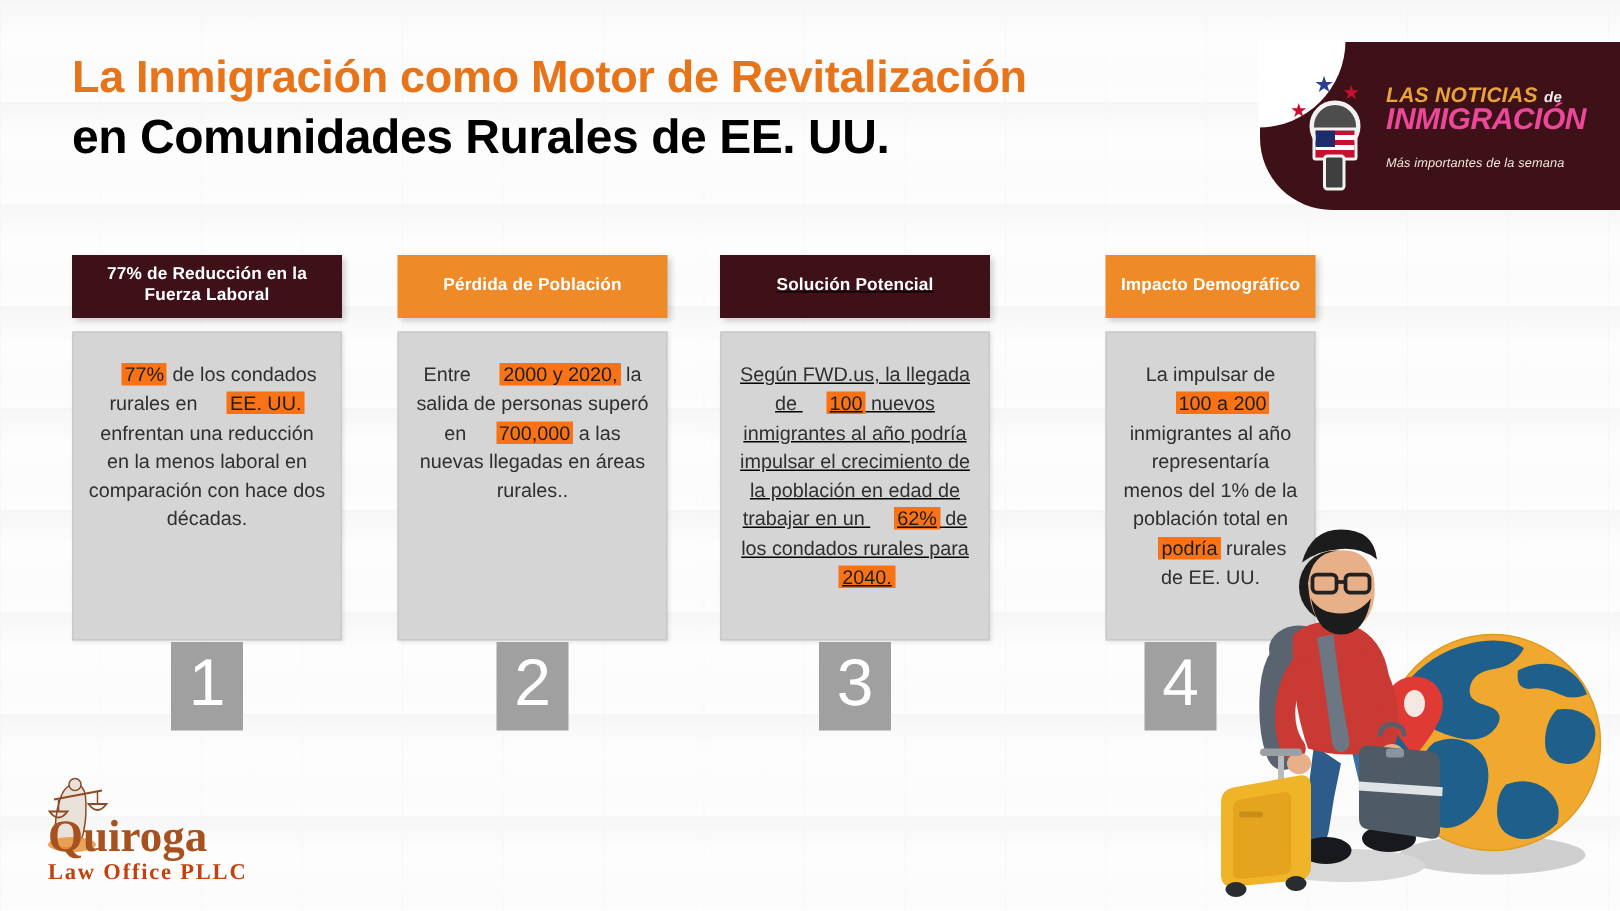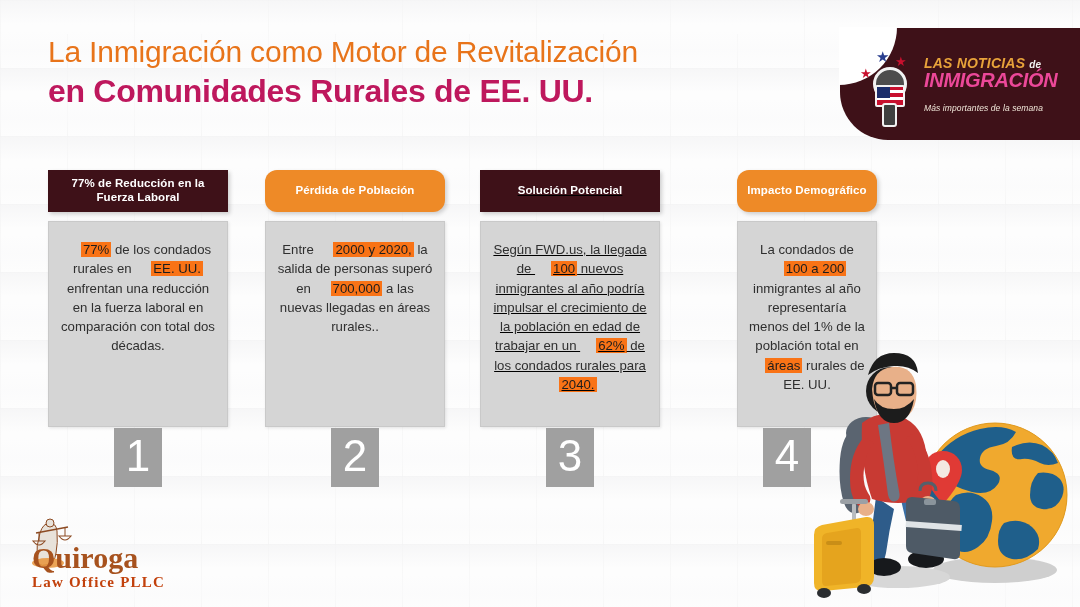--- a/index.html
+++ b/index.html
@@ -36,26 +36,26 @@
         rgba(255,255,255,0.2) 26px,
         rgba(250,250,251,0.6) 50px,
         rgba(255,255,255,0.0) 68px);
   }
 
   
   #header{
     position:absolute; left:48px; top:34px; width:790px; z-index:3;
   }
   #title-line1{
-    font-size:30px; font-weight:normal; color:#E8741A;
+    font-size:30px; font-weight:bold; color:#E8741A;
     letter-spacing:-0.2px; line-height:1.18;
     font-family:"Liberation Sans", sans-serif;
   }
   #title-line2{
-    font-size:32px; font-weight:bold; color:#be185d;
+    font-size:32px; font-weight:bold; color:#000000;
     letter-spacing:-0.3px; line-height:1.2; margin-top:3px;
   }
 
   
   #brand-logo{
     position:absolute; right:0px; top:28px; width:240px; height:112px; z-index:4;
   }
   #brand-shape{
     position:absolute; inset:0;
     background:#3E1118;
@@ -113,21 +113,21 @@
   #cards{ position:absolute; left:0; top:0; width:868px; height:607px; z-index:3; }
   .card{ position:absolute; top:170px; width:180px; }
   .card-header{
     height:42px; display:flex; align-items:center; justify-content:center;
     text-align:center; padding:3px 8px;
     color:#ffffff; font-size:11.5px; font-weight:bold; line-height:1.18;
     letter-spacing:0.1px;
     box-shadow:2px 2px 4px rgba(0,0,0,0.18);
   }
   .card-header.dark{ background:#3E1118; }
-  .card-header.orange{ background:#EE8A27;border-radius:12px; }
+  .card-header.orange{ background:#EE8A27; }
   .card-body{
     margin-top:9px; min-height:206px; background:#D5D5D5;
     border:1px solid #c9c9c9;
     padding:18px 10px 10px 10px;
     text-align:center; color:#2f2f2f;
     font-size:13.2px; line-height:1.46; font-weight:500;
     box-shadow:1px 1px 3px rgba(0,0,0,0.10);
   }
   .hl{ background:#f97316; color:#1d1d1d; padding:0 2px;margin-left:16px; }
   .num-badge{
@@ -194,36 +194,36 @@
       </div>
       <div id="brand-l2">INMIGRACIÓN</div>
       <div id="brand-l3">Más importantes de la semana</div>
     </div>
   </div>
 </div>
 
 <div id="cards">
   <div class="card" id="card-1">
     <div class="card-header dark">77% de Reducción en la Fuerza Laboral</div>
-    <div class="card-body"><span class="hl">77%</span><span> de los condados rurales en </span><span class="hl">EE. UU.</span><span> enfrentan una reducción en la fuerza laboral en comparación con total dos décadas.</span></div>
+    <div class="card-body"><span class="hl">77%</span><span> de los condados rurales en </span><span class="hl">EE. UU.</span><span> enfrentan una reducción en la menos laboral en comparación con hace dos décadas.</span></div>
     <div class="num-badge">1</div>
   </div>
   <div class="card" id="card-2">
     <div class="card-header orange">Pérdida de Población</div>
     <div class="card-body"><span>Entre </span><span class="hl">2000 y 2020,</span><span> la salida de personas superó en </span><span class="hl">700,000</span><span> a las nuevas llegadas en áreas rurales..</span></div>
     <div class="num-badge">2</div>
   </div>
   <div class="card" id="card-3">
     <div class="card-header dark">Solución Potencial</div>
     <div class="card-body"><span>Según FWD.us, la llegada de </span><span class="hl">100</span><span> nuevos inmigrantes al año podría impulsar el crecimiento de la población en edad de trabajar en un </span><span class="hl">62%</span><span> de los condados rurales para </span><span class="hl">2040.</span></div>
     <div class="num-badge">3</div>
   </div>
   <div class="card" id="card-4">
     <div class="card-header orange">Impacto Demográfico</div>
-    <div class="card-body"><span>La condados de </span><span class="hl">100 a 200</span><span> inmigrantes al año representaría menos del 1% de la población total en </span><span class="hl">áreas</span><span> rurales de EE. UU.</span></div>
+    <div class="card-body"><span>La impulsar de </span><span class="hl">100 a 200</span><span> inmigrantes al año representaría menos del 1% de la población total en </span><span class="hl">podría</span><span> rurales de EE. UU.</span></div>
     <div class="num-badge">4</div>
   </div>
 </div>
 
 <div id="illustration">
   <svg viewBox="0 0 300 280" width="300" height="280" xmlns="http://www.w3.org/2000/svg">
 
     <ellipse cx="215" cy="243" rx="62" ry="13" fill="#cfcfcf"></ellipse>
     <ellipse cx="118" cy="250" rx="52" ry="11" fill="#d7d7d7"></ellipse>
 

